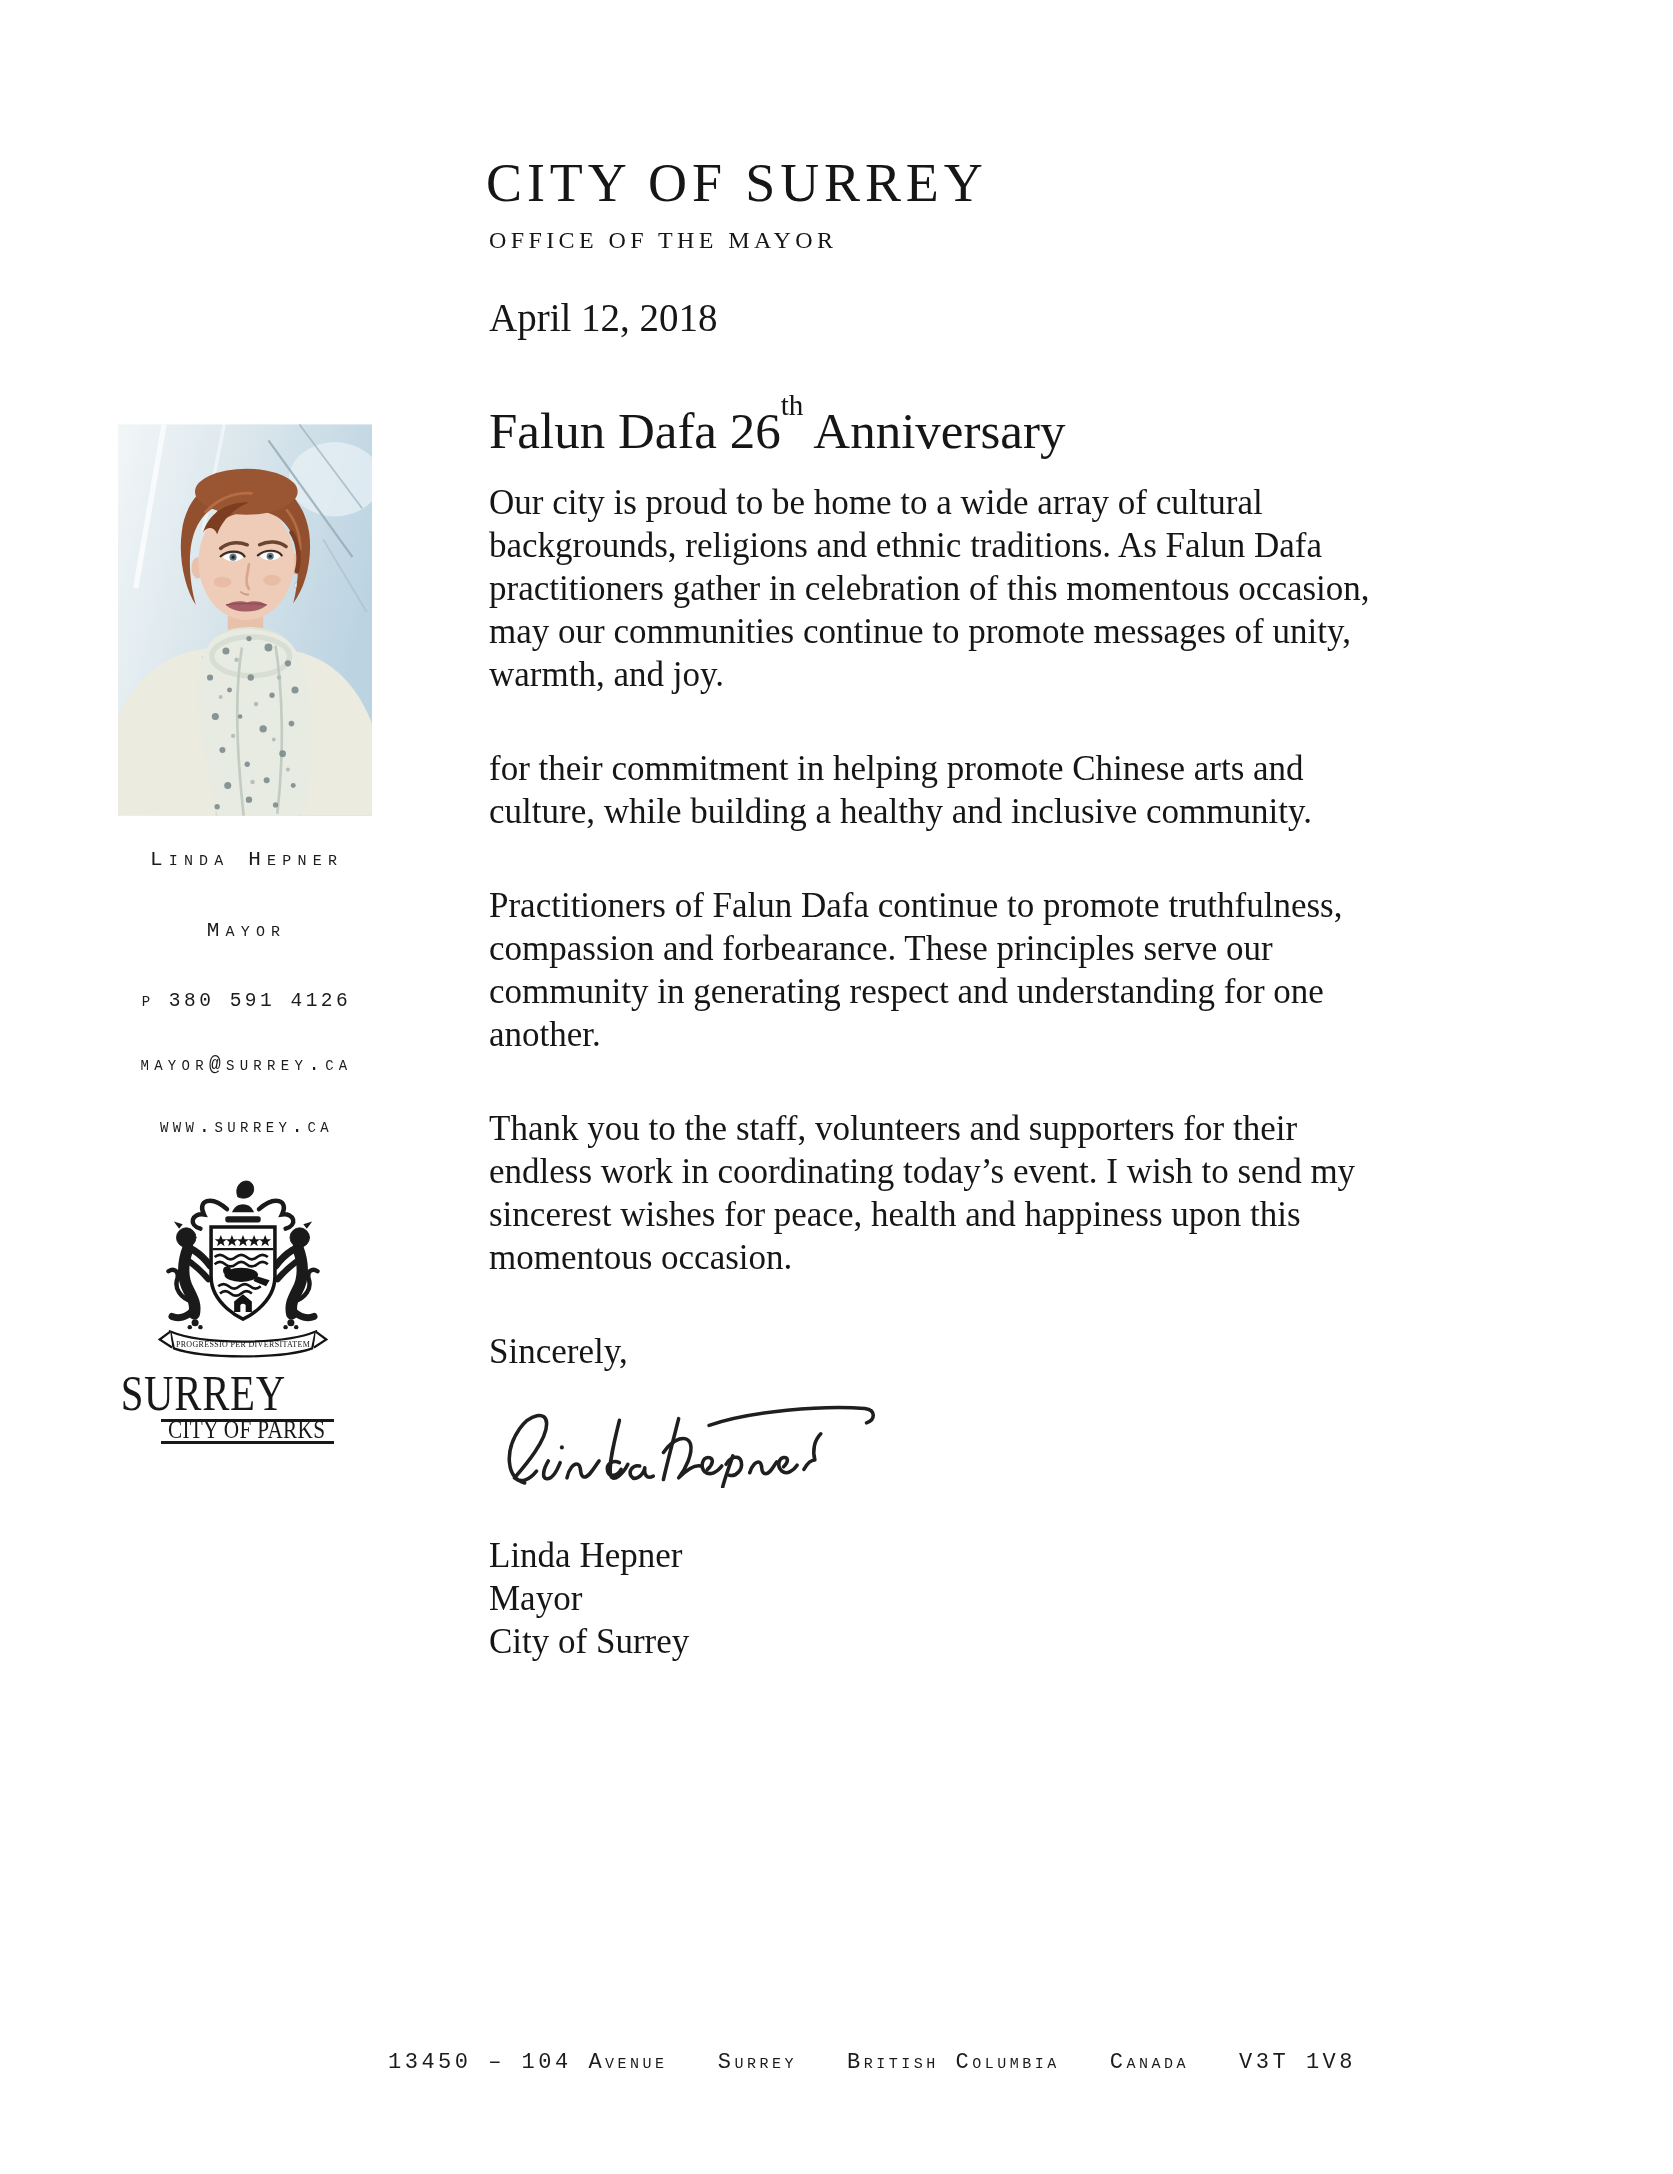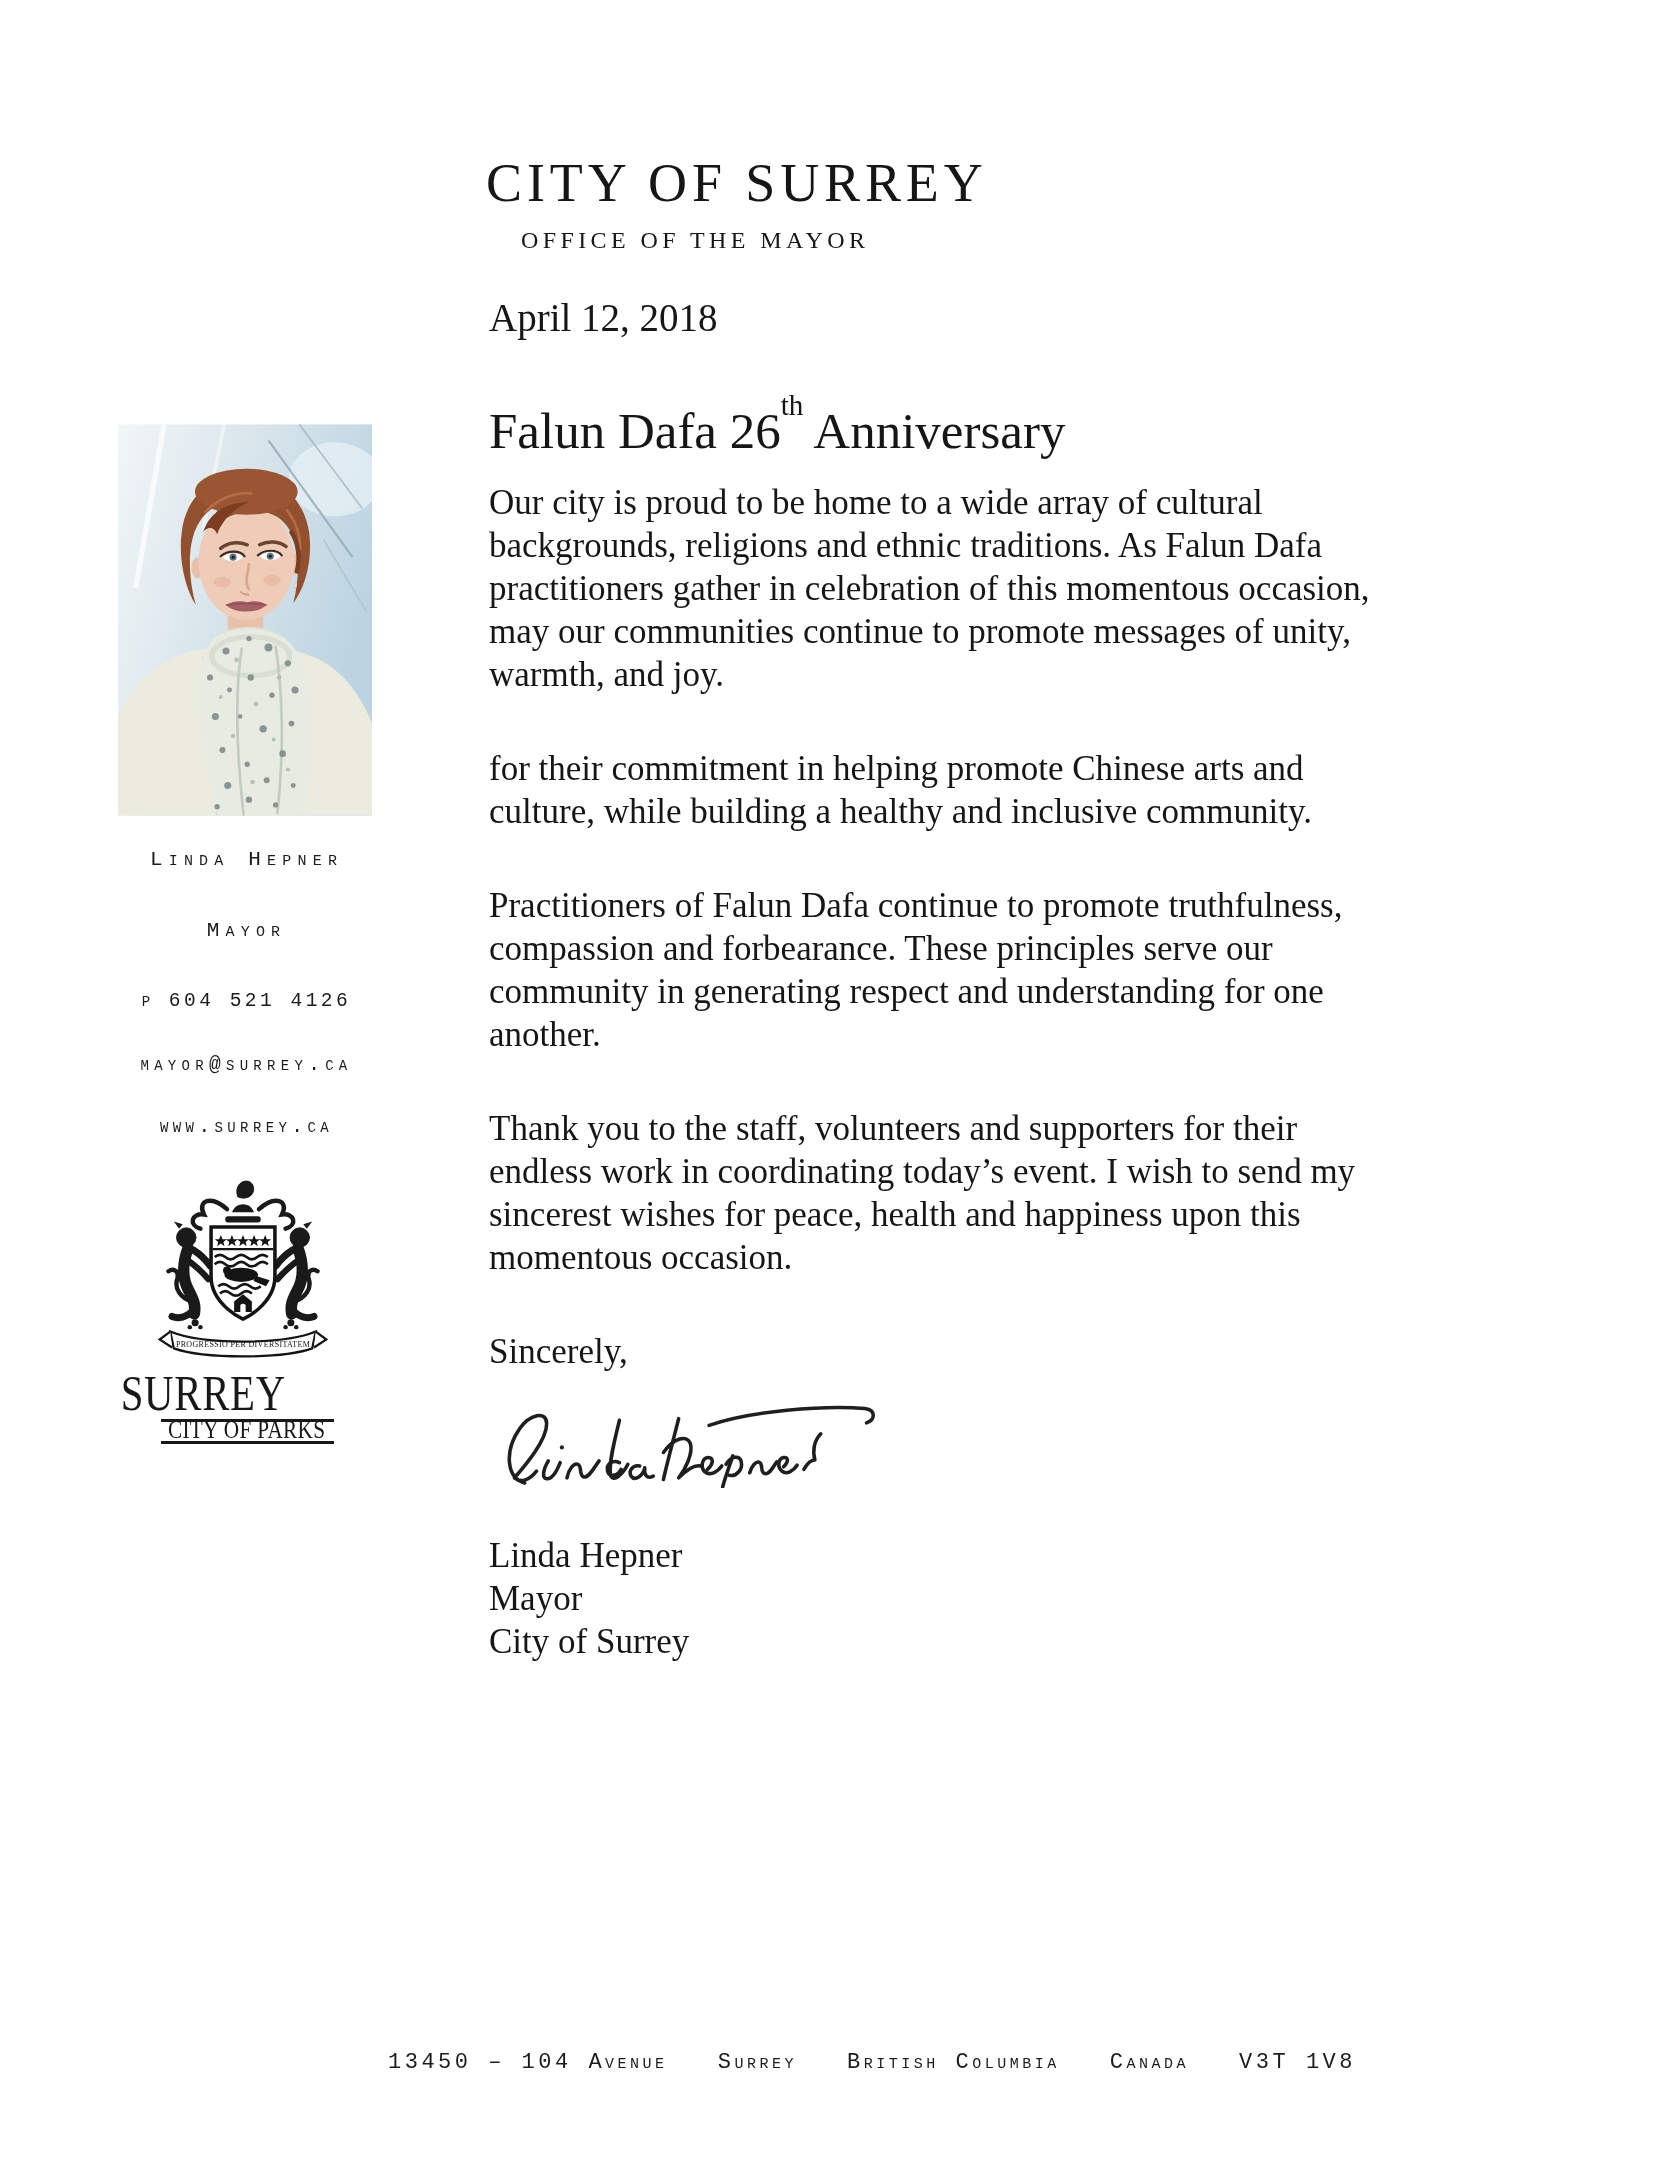--- a/index.html
+++ b/index.html
@@ -1,21 +1,21 @@
 <!DOCTYPE html>
 <html style="font-size:14px"><head>
 <meta charset="utf-8">
 <style>
   html,body{margin:0;padding:0;background:#888;}
   .page{position:relative;width:1673px;height:2175px;background:#ffffff;
         font-family:"Liberation Serif",serif;color:#161616;overflow:hidden;margin:0 auto;}
   .abs{position:absolute;}
   
   .org{left:486px;top:155px;font-size:54px;line-height:57px;letter-spacing:4.9px;white-space:pre;}
-  .office{left:489px;top:227px;font-size:24px;line-height:26.6px;letter-spacing:4.4px;white-space:pre;margin-left:32px;}
+  .office{left:489px;top:227px;font-size:24px;line-height:26.6px;letter-spacing:4.4px;white-space:pre;}
   .date{left:489px;top:296px;font-size:39px;line-height:43px;white-space:pre;}
   .subject{left:489px;top:404px;font-size:51px;line-height:55px;white-space:pre;}
   .bodyflow{left:489px;top:481px;width:1046px;font-size:35px;}
   .para{margin:0 0 51px 0;}
   .line{height:43px;line-height:43px;white-space:pre;}
   sup{font-size:57%;line-height:0;position:relative;top:-0.52em;letter-spacing:0;}
   .closing{margin:0;}
   .sig-wrap{margin-top:26.6px;height:88px;}
   .signoff{margin-top:46px;}
   
@@ -133,21 +133,21 @@
       <circle cx="156" cy="316" r="2.6"></circle>
         <circle cx="130" cy="352" r="2.4"></circle>
         <circle cx="176" cy="356" r="2.2"></circle>
       <circle cx="152" cy="404" r="2.5"></circle>
         <circle cx="192" cy="390" r="2.3"></circle>
     </g>
   </svg>
 
   <div class="abs mono c-line c-name">Linda Hepner</div>
   <div class="abs mono c-line c-title">Mayor</div>
-  <div class="abs mono c-line c-phone">p 604 521 4126</div>
+  <div class="abs mono c-line c-phone">p 380 591 4126</div>
   <div class="abs mono c-line c-email">mayor@surrey.ca</div>
   <div class="abs mono c-line c-web">www.surrey.ca</div>
 
   <svg class="abs crest" viewBox="0 0 212 215" xmlns="http://www.w3.org/2000/svg" role="img">
     <defs>
       <path id="star" d="M0,-7 L1.9,-2.2 L6.8,-2.2 L2.9,0.9 L4.2,5.7 L0,2.8 L-4.2,5.7 L-2.9,0.9 L-6.8,-2.2 L-1.9,-2.2 Z"></path>
     </defs>
     <g fill="#1a1a1a" stroke="#1a1a1a">
 
       <path d="M100,30 C94,12 116,6 118,20 C119,30 108,34 100,30 Z"></path>

